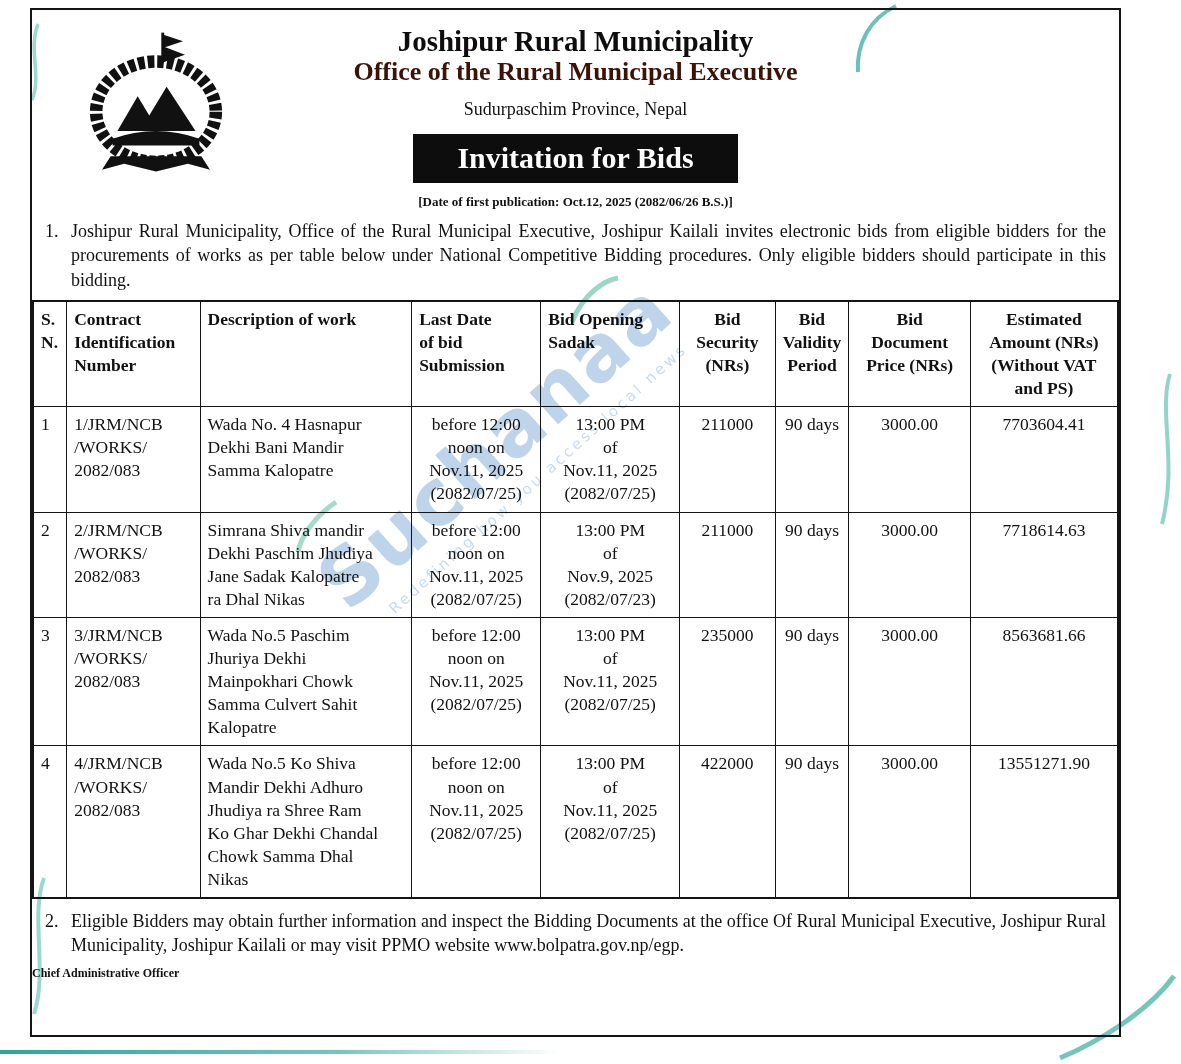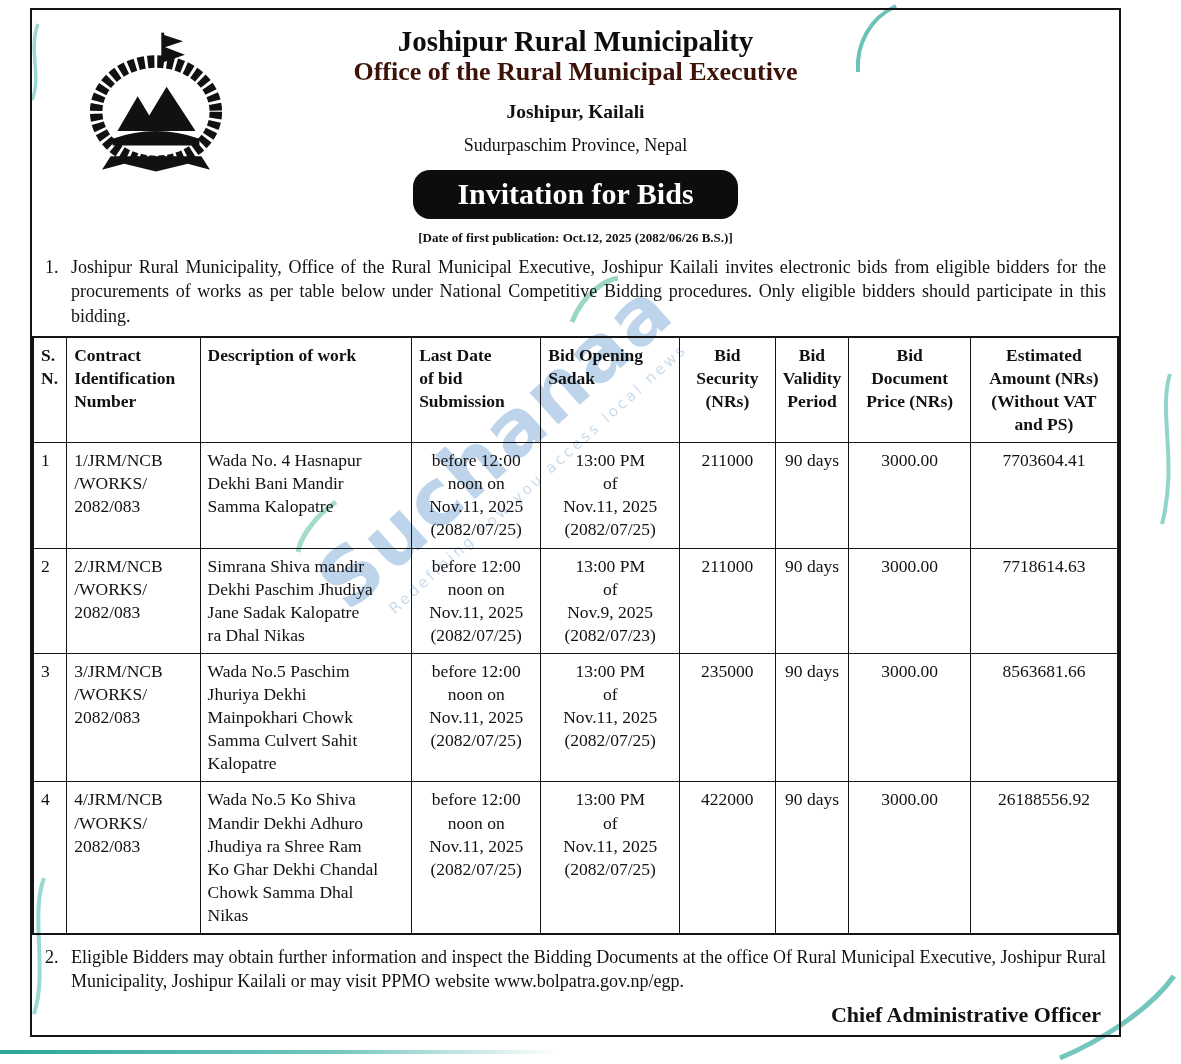--- a/index.html
+++ b/index.html
@@ -44,21 +44,21 @@
 
   .hdr { text-align:center; padding-top:15px; }
   .title   { font-size:29px; font-weight:bold; color:#0d0d0d; line-height:1.15; }
   .office  { font-size:26px; font-weight:bold; color:#3d1308; margin-top:0; line-height:1.1; }
   .loc     { font-size:19.5px; font-weight:bold; margin-top:14px; }
   .prov    { font-size:18px; font-weight:normal; margin-top:12px; }
   .banner  {
     display:inline-block; margin-top:14px;
     background:#0d0d0d; color:#ffffff;
     font-size:30px; font-weight:bold;
-    padding:7px 44px 9px 44px; line-height:1.1;border-radius:17px;
+    padding:7px 44px 9px 44px; line-height:1.1;
   }
   .pubdate { font-size:13px; font-weight:bold; margin-top:11px; }
 
   .para { display:flex; margin:9px 13px 0 13px; font-size:18px; line-height:1.35; }
   .para .num   { flex:0 0 26px; }
   .para .ptext { flex:1; text-align:justify; }
 
   table.bids {
     width:100%; margin-top:8px;
     border-collapse:collapse; table-layout:fixed;
@@ -68,21 +68,21 @@
   .bids th, .bids td {
     border:1.5px solid #141414;
     vertical-align:top; padding:6px 7px;
     white-space:pre-line; line-height:1.32;
   }
   .bids th { font-weight:bold; }
   .al { text-align:left; }
   .ac { text-align:center; }
 
   .note { margin-top:10px; }
-  .signature { text-align:right; font-size:22px; font-weight:bold; margin:8px 18px 0 0; }
+  .signature { font-size:12px; font-weight:bold; margin:8px 18px 0 0; }
 
   .source {
     position:absolute; right:10px; top:1086px; z-index:2;
     font-family:"Liberation Sans","DejaVu Sans",sans-serif;
     font-size:12px; color:#111;
   }
 </style>
 </head>
 <body>
 
@@ -126,21 +126,20 @@
         <ellipse cx="85" cy="82" rx="62" ry="52" fill="none" stroke="#111" stroke-width="13" stroke-dasharray="7 3"></ellipse>
         <path d="M45 102 L66 66 L78 86 L96 56 L126 102 Z" fill="#111"></path>
         <path d="M40 110 Q 85 94 130 110 L130 117 L40 117 Z" fill="#111"></path>
         <path d="M38 128 L132 128 L141 142 L118 136 L85 144 L52 136 L29 142 Z" fill="#111"></path>
       </svg>
     </div>
 
     <div class="hdr">
       <div class="title">Joshipur Rural Municipality</div>
       <div class="office">Office of the Rural Municipal Executive</div>
-      <div class="loc">Joshipur, Kailali</div>
       <div class="prov">Sudurpaschim Province, Nepal</div>
       <div><span class="banner">Invitation for Bids</span></div>
       <div class="pubdate">[Date of first publication: Oct.12, 2025 (2082/06/26 B.S.)]</div>
     </div>
 
     <div class="para">
       <span class="num">1.</span>
       <span class="ptext">Joshipur Rural Municipality, Office of the Rural Municipal Executive, Joshipur Kailali invites electronic bids from eligible bidders for the procurements of works as per table below under National Competitive Bidding procedures. Only eligible bidders should participate in this bidding.</span>
     </div>
 
@@ -266,21 +265,21 @@
 noon on
 Nov.11, 2025
 (2082/07/25)</td>
           <td class="ac">13:00 PM
 of
 Nov.11, 2025
 (2082/07/25)</td>
           <td class="ac">422000</td>
           <td class="ac">90 days</td>
           <td class="ac">3000.00</td>
-          <td class="ac">26188556.92</td>
+          <td class="ac">13551271.90</td>
         </tr>
       </tbody>
     </table>
 
     <div class="para note">
       <span class="num">2.</span>
       <span class="ptext">Eligible Bidders may obtain further information and inspect the Bidding Documents at the office Of Rural Municipal Executive, Joshipur Rural Municipality, Joshipur Kailali or may visit PPMO website www.bolpatra.gov.np/egp.</span>
     </div>
 
     <div class="signature">Chief Administrative Officer</div>

